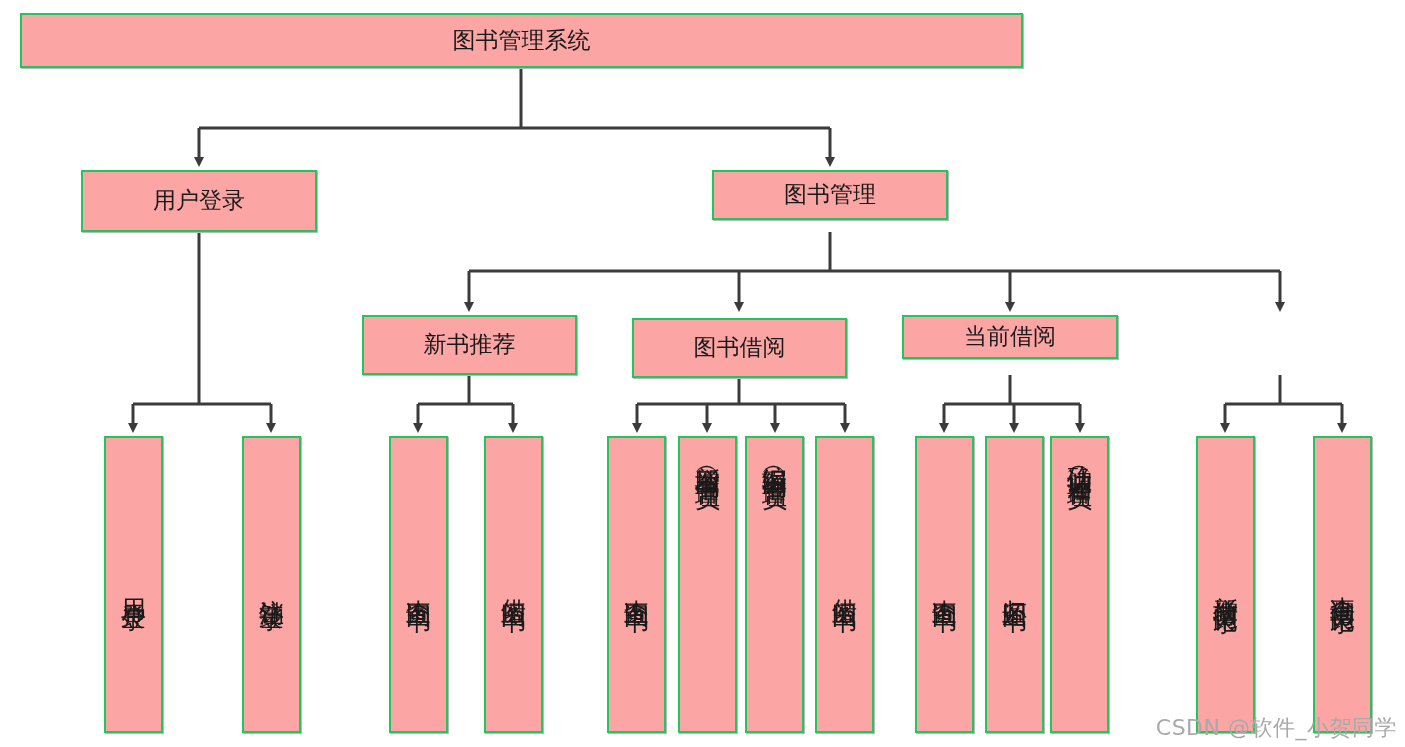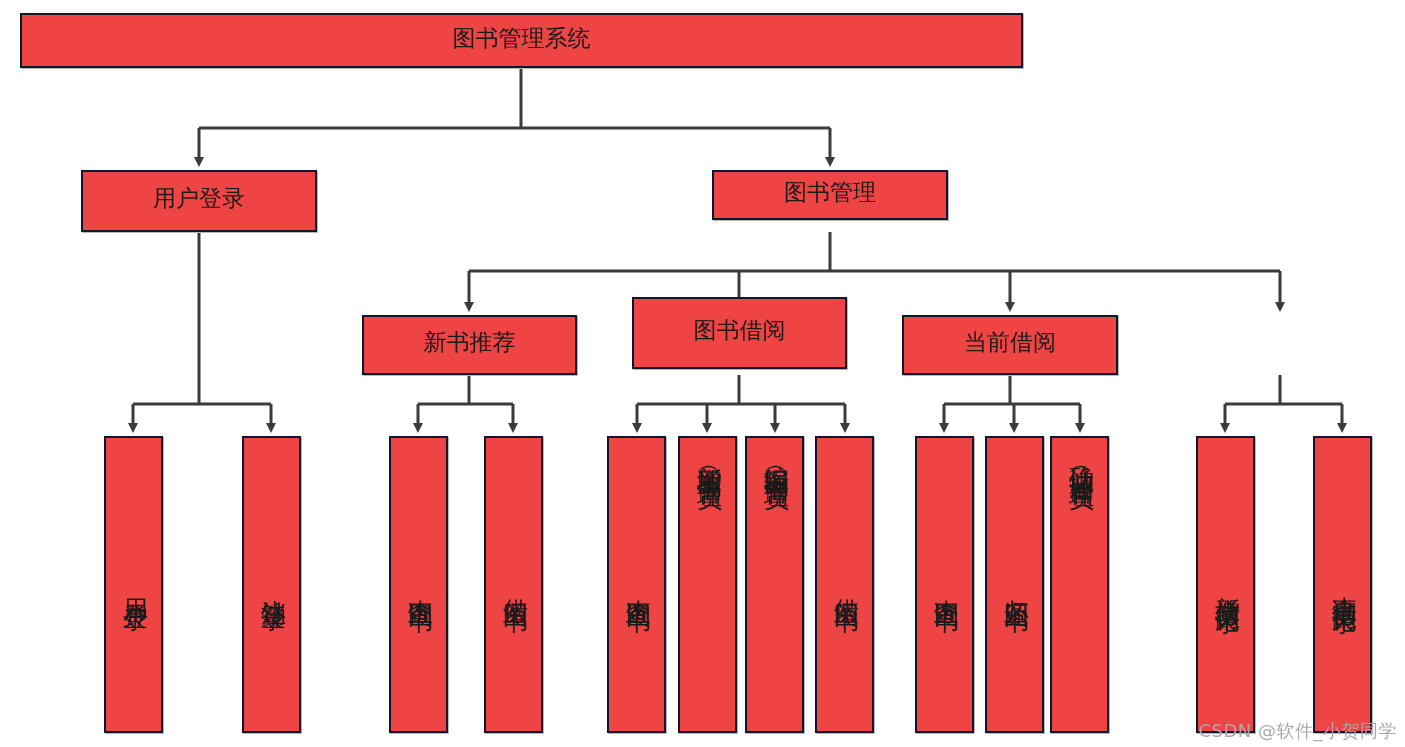--- a/index.html
+++ b/index.html
@@ -8,28 +8,27 @@
     width:1405px;height:747px;overflow:hidden;
   }
   #canvas{position:relative;width:1405px;height:747px;background:#fff;}
 
   
   #wires{position:absolute;left:0;top:0;width:1405px;height:747px;}
 
   .node{
     position:absolute;
     box-sizing:border-box;
-    background:#ef4444;
-    border:2px solid #0f172a;
+    background:#fca5a5;
+    border:2px solid #22c55e;
     box-shadow:1px 1px 0 0 #b9b9b9;
     display:flex;
     align-items:center;
     justify-content:center;
     color:#1a1a1a;
-    font-family:Liberation Mono, monospace;
   }
   .node .lbl{
     display:block;
     line-height:1.12;
     text-align:center;
     white-space:nowrap;
   }
   
   .h-node .lbl{font-size:23px;}
   .root .lbl{font-size:23px;}
@@ -47,21 +46,21 @@
     letter-spacing:3px;
     line-height:1;
     white-space:nowrap;
   }
   .v-node.centered{align-items:center;padding-top:0;}
 
   #watermark{
     position:absolute;
     right:8px;
     bottom:4px;
-    font-size:18px;
+    font-size:22px;
     color:#a9a9a9;
     letter-spacing:.5px;
     white-space:nowrap;
     pointer-events:none;
   }
 </style>
 </head>
 <body>
 
 <div id="canvas">
@@ -123,24 +122,24 @@
   <div class="node h-node" style="left:81px;top:170px;width:236px;height:62px;">
     <span class="lbl">用户登录</span>
   </div>
   <div class="node h-node" style="left:712px;top:170px;width:236px;height:50px;">
     <span class="lbl">图书管理</span>
   </div>
 
   <div class="node h-node" style="left:362px;top:315px;width:215px;height:60px;">
     <span class="lbl">新书推荐</span>
   </div>
-  <div class="node h-node" style="left:632px;top:297px;width:215px;height:72px;">
+  <div class="node h-node" style="left:632px;top:318px;width:215px;height:60px;">
     <span class="lbl">图书借阅</span>
   </div>
-  <div class="node h-node" style="left:902px;top:315px;width:216px;height:60px;">
+  <div class="node h-node" style="left:902px;top:315px;width:216px;height:44px;">
     <span class="lbl">当前借阅</span>
   </div>
 
   <div class="node v-node centered" style="left:104px;top:436px;width:59px;height:297px;">
     <span class="lbl">用户登录</span>
   </div>
   <div class="node v-node centered" style="left:242px;top:436px;width:59px;height:297px;">
     <span class="lbl">注销登录</span>
   </div>
 

